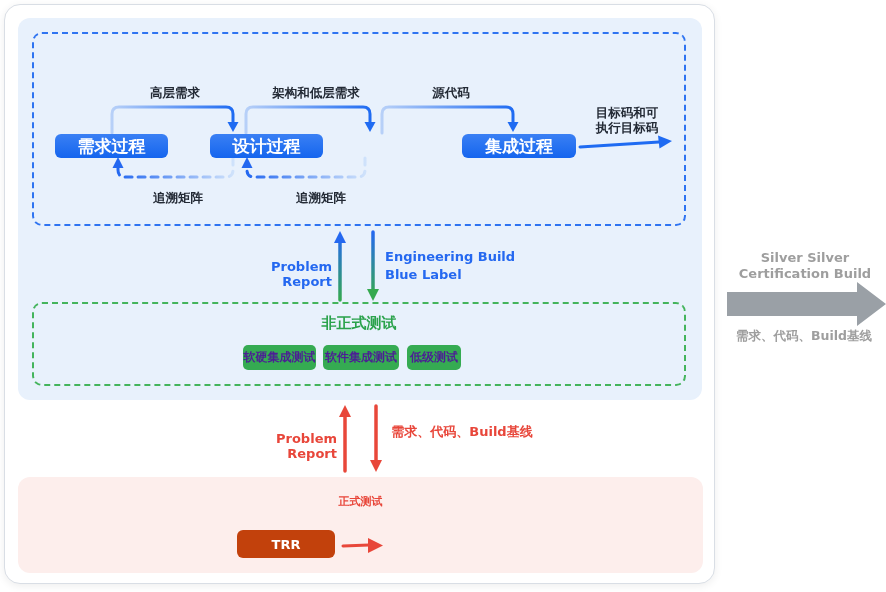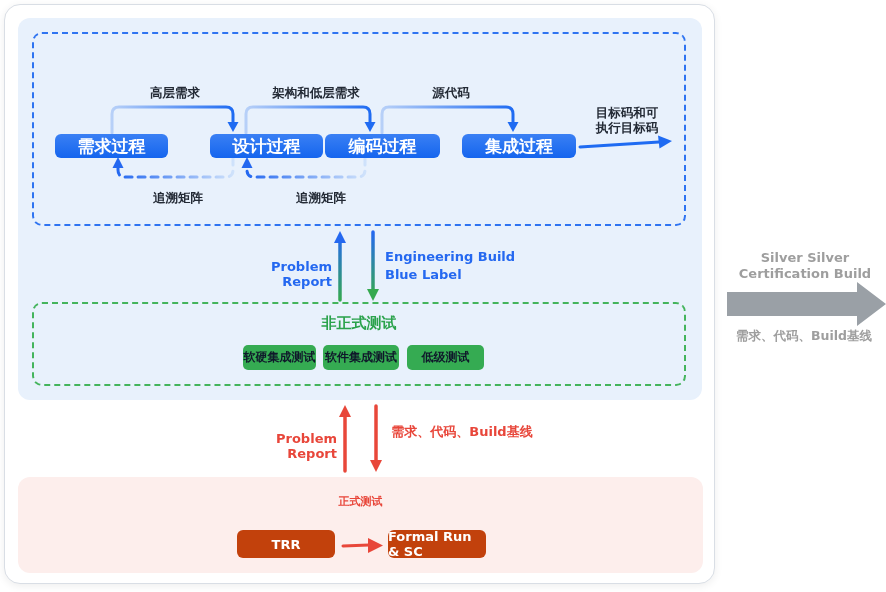--- a/index.html
+++ b/index.html
@@ -24,21 +24,21 @@
   .formal-title{left:18px;top:494px;width:685px;text-align:center;color:#e8463a;
              font-size:11px;font-weight:bold;z-index:4;}
 
   .dk{color:#232a35;font-size:12.5px;font-weight:bold;z-index:4;}
   .ctr{text-align:center;}
 
   .pbtn{display:flex;align-items:center;justify-content:center;height:24px;top:134px;
         background:linear-gradient(180deg,#3a80f4,#1565ee);color:#fff;font-size:17px;
         font-weight:bold;border-radius:6px;z-index:5;}
   .gbtn{display:flex;align-items:center;justify-content:center;height:25px;top:345px;
-        background:#35ab52;color:#0f172a;font-size:12px;font-weight:bold;border-radius:5px;z-index:5;}
+        background:#35ab52;color:#4c1d95;font-size:12px;font-weight:bold;border-radius:5px;z-index:5;}
   .rbtn{display:flex;align-items:center;justify-content:center;height:28px;top:530px;
         background:#c2410c;color:#fff;font-size:13px;font-weight:bold;border-radius:6px;z-index:5;}
 
   .blue-lbl{color:#2468f0;font-size:13px;font-weight:bold;z-index:4;}
   .red-lbl{color:#e8463a;font-size:13px;font-weight:bold;z-index:4;}
   .gray-lbl{color:#9e9e9e;font-weight:bold;z-index:4;}
   .line{display:block;}
 </style>
 </head>
 <body>
@@ -141,45 +141,43 @@
   <div class="abs dk ctr" style="left:256px;top:85px;width:120px;">架构和低层需求</div>
   <div class="abs dk ctr" style="left:411px;top:85px;width:80px;">源代码</div>
 
   <div class="abs dk ctr" style="left:582px;top:105px;width:90px;line-height:15px;">
     <span class="line">目标码和可</span>
     <span class="line">执行目标码</span>
   </div>
 
   <div class="abs pbtn" style="left:55px;width:113px;">需求过程</div>
   <div class="abs pbtn" style="left:190px;width:113px;margin-left:20px;">设计过程</div>
-  <div class="abs pbtn" style="left:325px;width:115px;">编码过程</div>
   <div class="abs pbtn" style="left:462px;width:114px;">集成过程</div>
 
   <div class="abs dk ctr" style="left:128px;top:190px;width:100px;">追溯矩阵</div>
   <div class="abs dk ctr" style="left:271px;top:190px;width:100px;">追溯矩阵</div>
 
   <div class="abs blue-lbl" style="left:232px;top:259px;width:100px;text-align:right;">Problem Report</div>
   <div class="abs blue-lbl" style="left:385px;top:248px;line-height:18px;">
     <span class="line">Engineering Build</span>
     <span class="line">Blue Label</span>
   </div>
 
   <div class="abs informal-title">非正式测试</div>
   <div class="abs gbtn" style="left:243px;width:73px;">软硬集成测试</div>
   <div class="abs gbtn" style="left:323px;width:76px;">软件集成测试</div>
-  <div class="abs gbtn" style="left:407px;width:77px;">低级测试</div>
+  <div class="abs gbtn" style="left:407px;width:54px;">低级测试</div>
 
   <div class="abs red-lbl" style="left:237px;top:431px;width:100px;text-align:right;">Problem Report</div>
   <div class="abs red-lbl" style="left:387px;top:423px;width:150px;text-align:center;line-height:17px;">
     <span class="line">需求、代码、Build基线</span>
   </div>
 
   <div class="abs formal-title">正式测试</div>
   <div class="abs rbtn" style="left:237px;width:98px;">TRR</div>
-  <div class="abs rbtn" style="left:388px;width:98px;">Formal Run &amp; SC</div>
 
   <div class="abs gray-lbl ctr" style="left:727px;top:250px;width:156px;line-height:16px;font-size:13px;">
     <span class="line">Silver Silver</span>
     <span class="line">Certification Build</span>
   </div>
   <div class="abs gray-lbl ctr" style="left:722px;top:328px;width:164px;font-size:12.5px;">需求、代码、Build基线</div>
 
 </div>
 
 </body></html>

